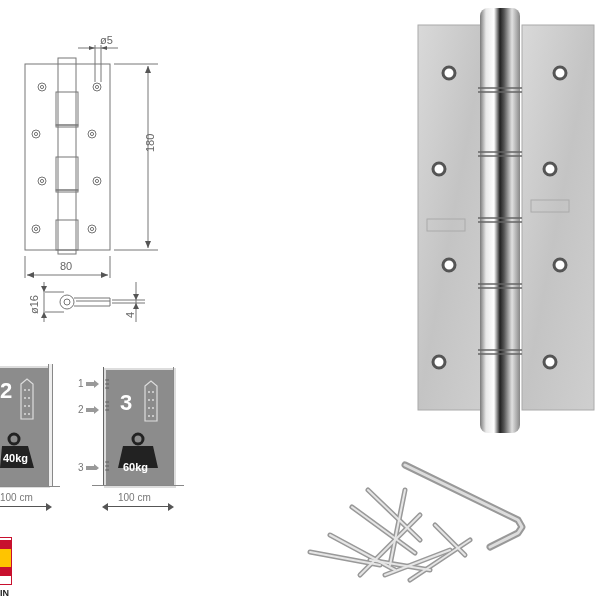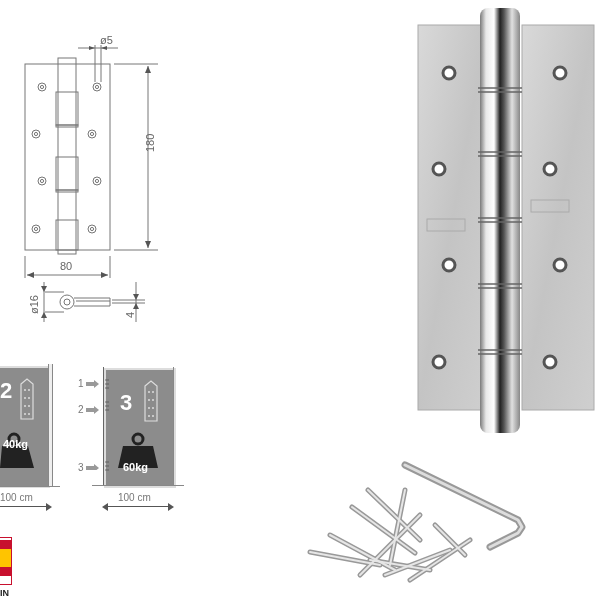--- a/index.html
+++ b/index.html
@@ -103,21 +103,21 @@
       <circle cx="7" cy="28" r="1"></circle>
       <circle cx="11" cy="28" r="1"></circle>
       <circle cx="7" cy="36" r="1"></circle>
       <circle cx="11" cy="36" r="1"></circle>
     </g>
 </svg>
 <svg class="abs" style="left:0;top:432px" width="40" height="38">
   <circle cx="14" cy="7" r="5" stroke="#222" stroke-width="3" fill="none"></circle>
   <polygon points="2,14 28,14 34,36 0,36" fill="#222"></polygon>
 </svg>
-<span class="abs weight-txt" style="left:3px;top:438px">40kg</span>
+<span class="abs weight-txt" style="left:3px;top:452px">40kg</span>
 <span class="abs door-label" style="left:0px;top:492px">100 cm</span>
 <div class="abs" style="left:0;top:506px;width:50px;height:1px;background:#555;"></div>
 <div class="abs" style="left:46px;top:503px;width:0;height:0;border-top:4px solid transparent;border-bottom:4px solid transparent;border-left:6px solid #555;"></div>
 
 <div class="abs" style="left:104px;top:368px;width:68px;height:116px;background:#8c8c8c;border:2px solid #ddd;"></div>
 <div class="abs" style="left:103px;top:367px;width:1px;height:118px;background:#666;"></div>
 <div class="abs" style="left:173px;top:367px;width:1px;height:118px;background:#888;"></div>
 <div class="abs" style="left:92px;top:485px;width:92px;height:1px;background:#888;"></div>
 <span class="abs door-label" style="left:78px;top:378px">1</span>
 <span class="abs door-label" style="left:78px;top:404px">2</span>

